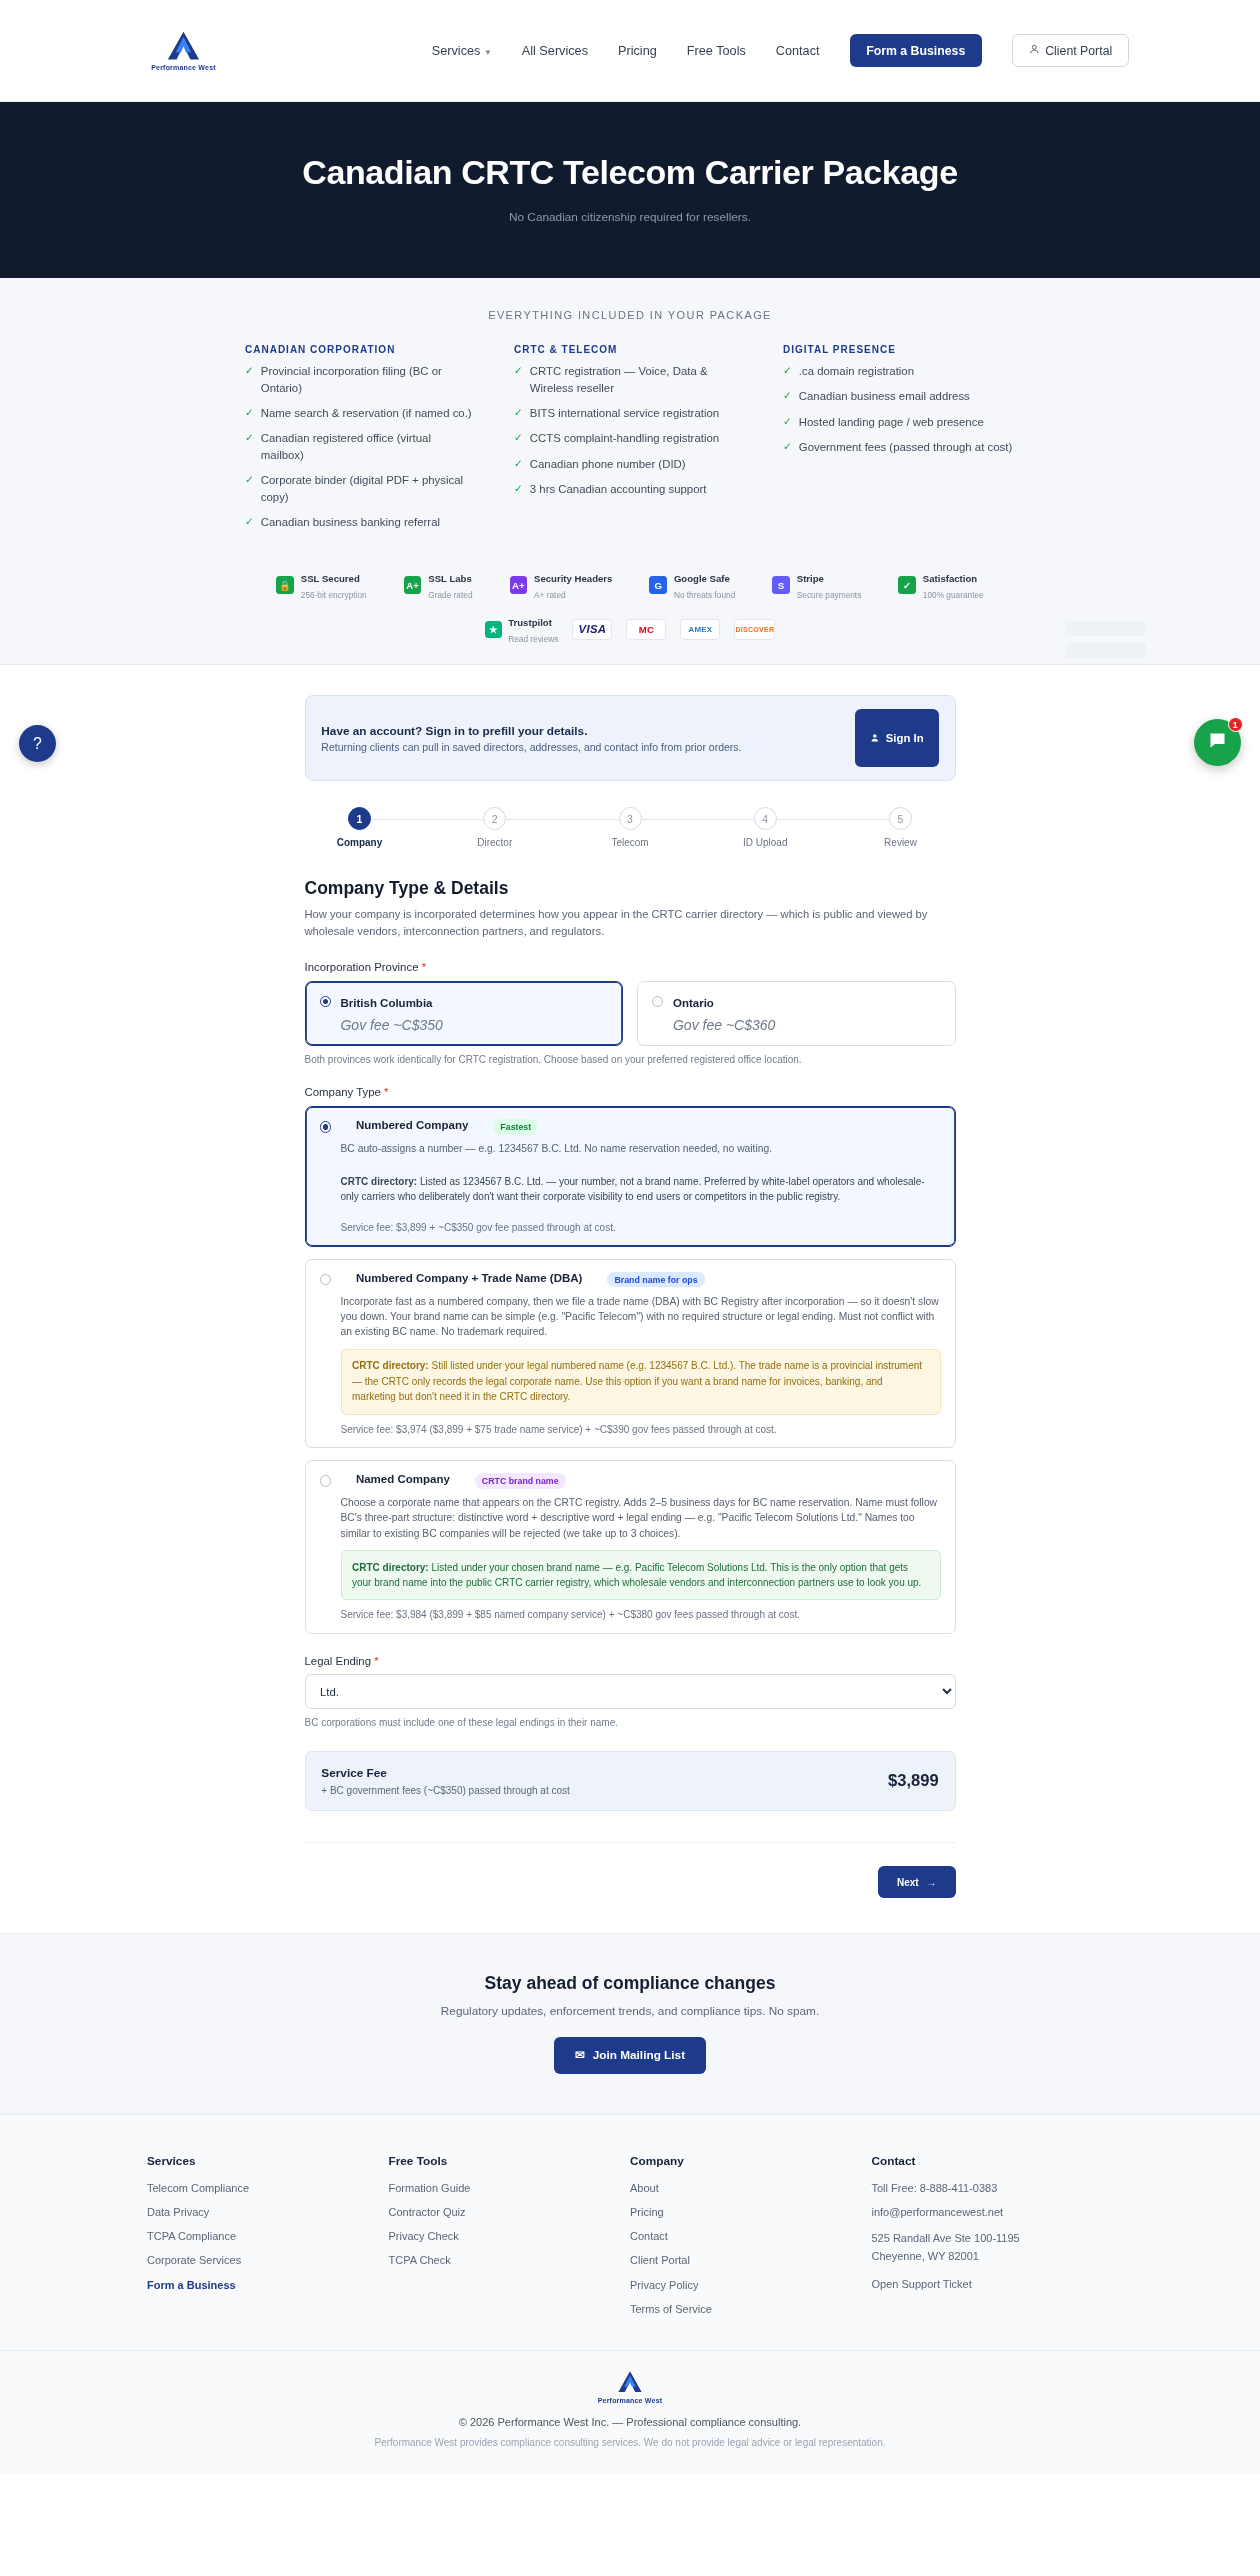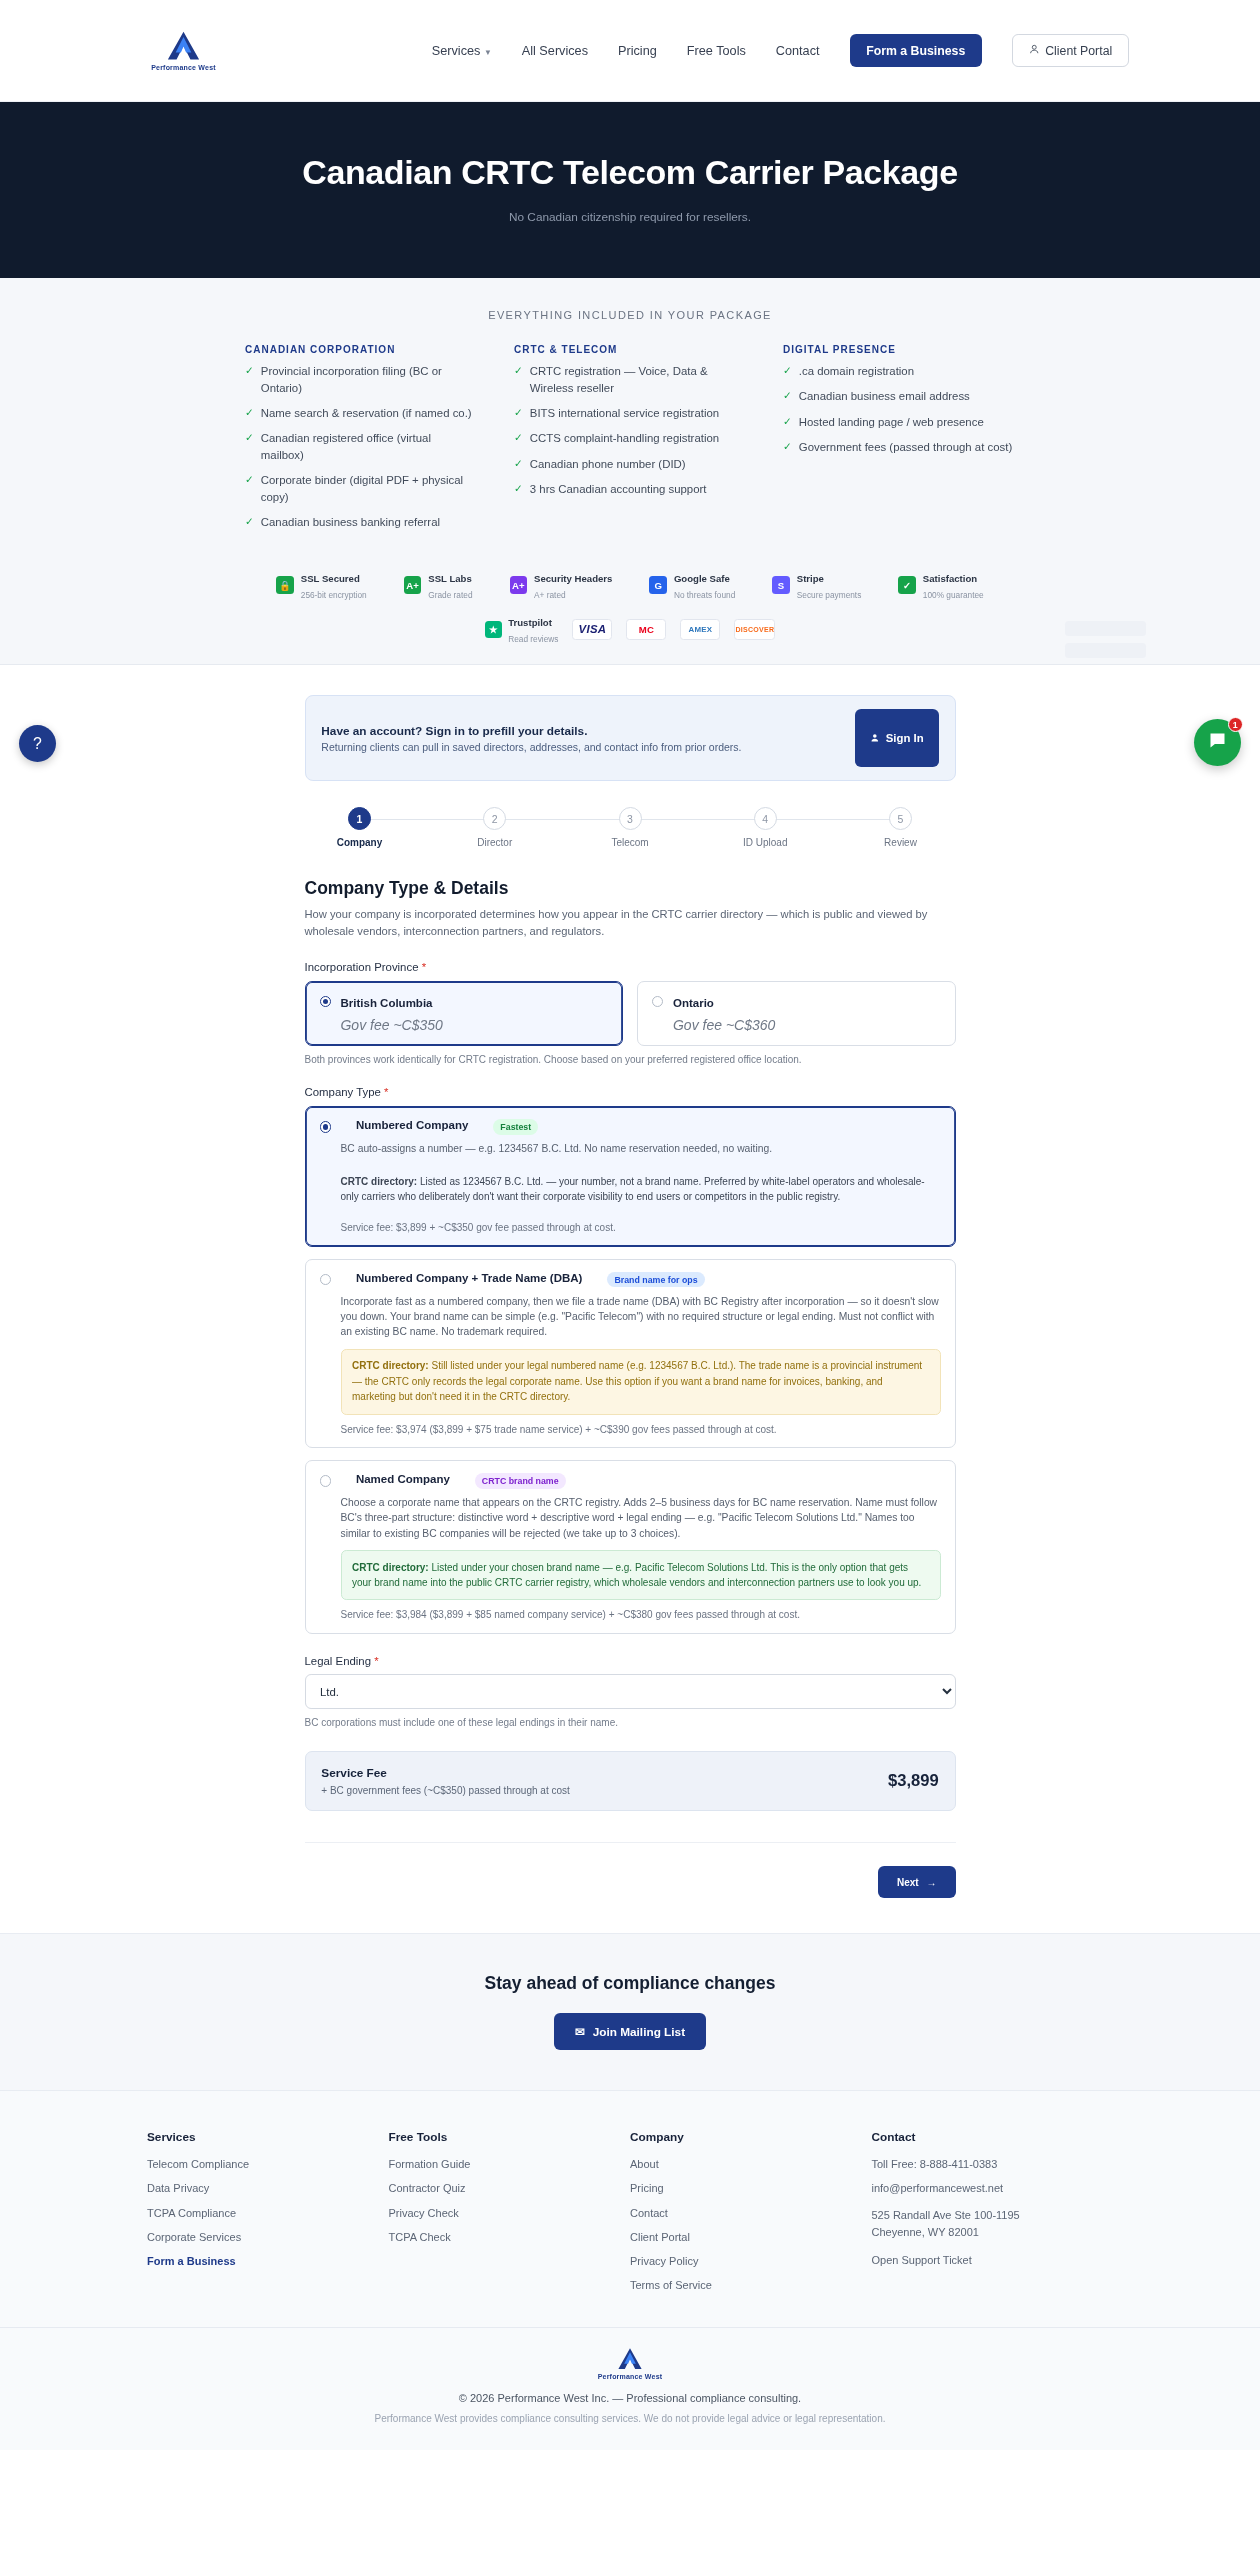--- a/index.html
+++ b/index.html
@@ -546,20 +546,21 @@
           <span>Next</span>
           <span>→</span>
         </button>
       </div>
 
     </div>
   </div>
 
   <div class="cta">
     <h3>Stay ahead of compliance changes</h3>
+    <p>Regulatory updates, enforcement trends, and compliance tips. No spam.</p>
     <button class="btn-mail">
       <span>✉</span>
       <span>Join Mailing List</span>
     </button>
   </div>
 
   <footer>
     <div class="fcols">
 
       <div class="fcol">

